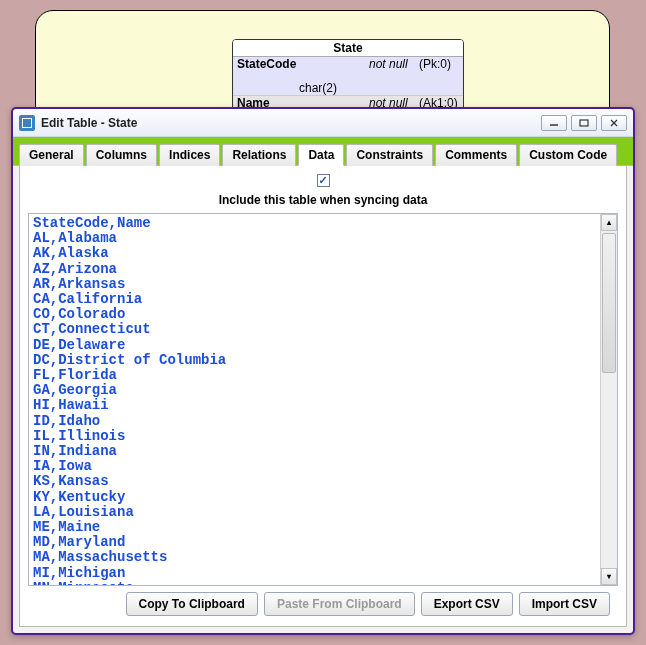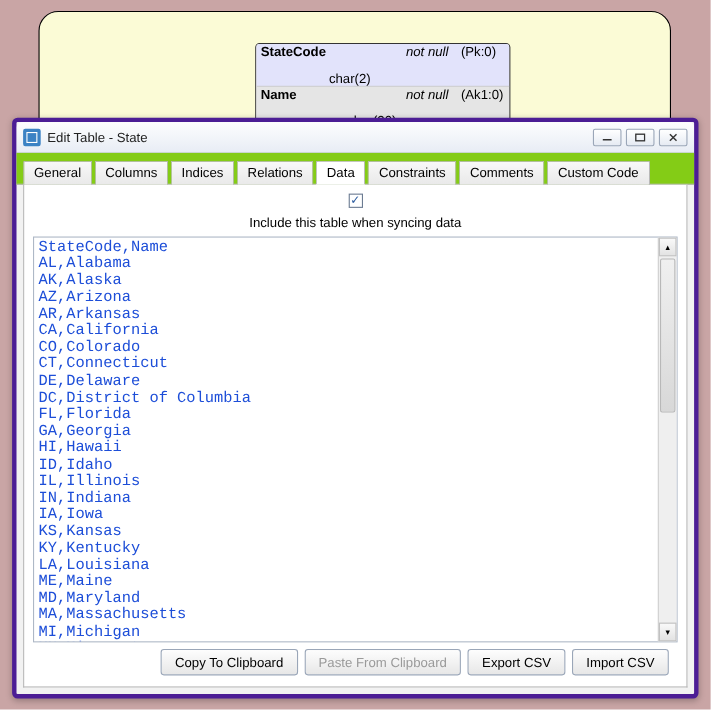--- a/index.html
+++ b/index.html
@@ -53,25 +53,26 @@
   .schema-type { width: 70px; margin-top: 24px; }
   .schema-null { width: 50px; font-style: italic; }
   .schema-key { flex:1; }
 
   
   .dialog {
     position: absolute;
     left: 11px; top: 107px;
     width: 624px; height: 528px;
     background: #f2f2f2;
-    border: 4px solid #4c1d95;
+    border: 2px solid #4c1d95;
     border-radius: 5px;
     box-shadow: 0 2px 6px rgba(0,0,0,.25);
     display: flex;
     flex-direction: column;
+    font-weight: bold;
   }
   .titlebar {
     height: 28px;
     display: flex;
     align-items: center;
     padding: 0 6px;
     background: linear-gradient(#fdfdfe,#e8edf5);
     border-bottom: 1px solid #cfd6e2;
     border-radius: 5px 5px 0 0;
   }
@@ -178,20 +179,21 @@
     cursor:default;
   }
   .btn.disabled{color:#9a9a9a;}
 </style>
 </head>
 <body>
 
 <div class="canvas"></div>
 
 <div class="schema-card">
+  <div class="schema-title">State</div>
   <div class="schema-row highlight">
     <div class="schema-name">StateCode</div>
     <div class="schema-type">char(2)</div>
     <div class="schema-null">not null</div>
     <div class="schema-key">(Pk:0)</div>
   </div>
   <div class="schema-row">
     <div class="schema-name">Name</div>
     <div class="schema-type">varchar(20)</div>
     <div class="schema-null">not null</div>

